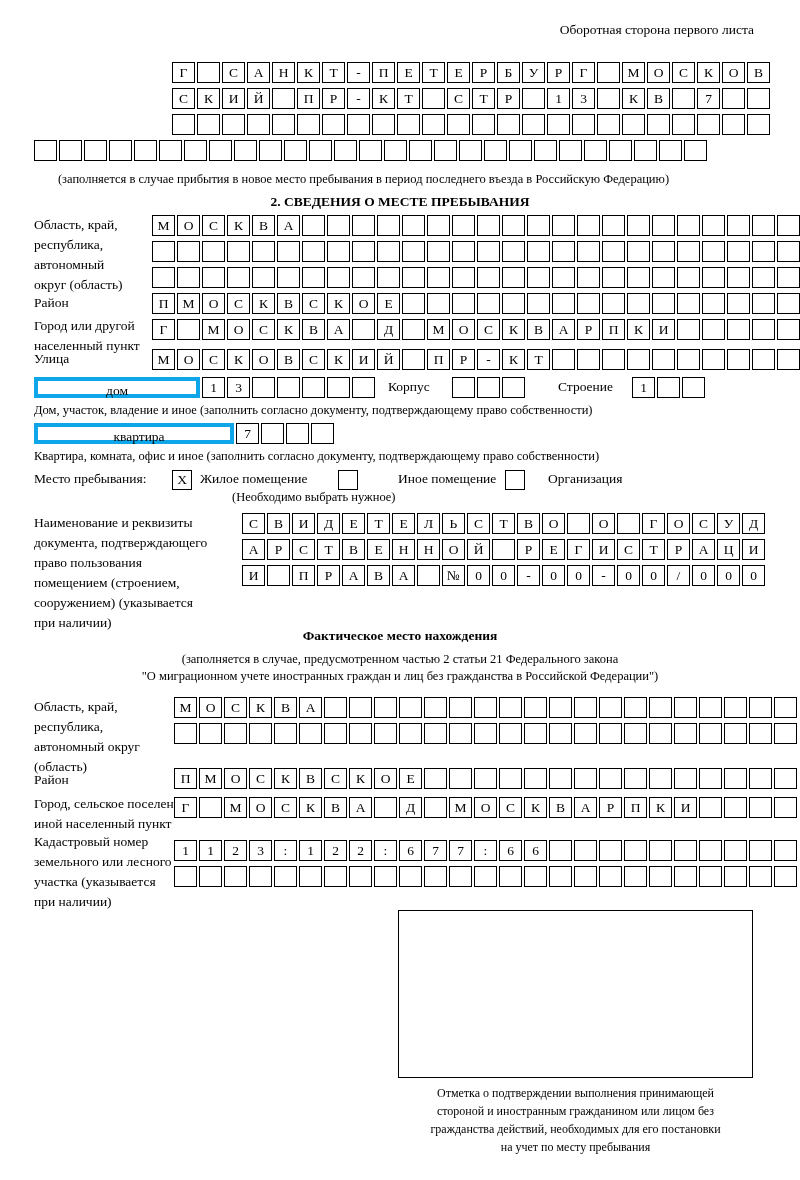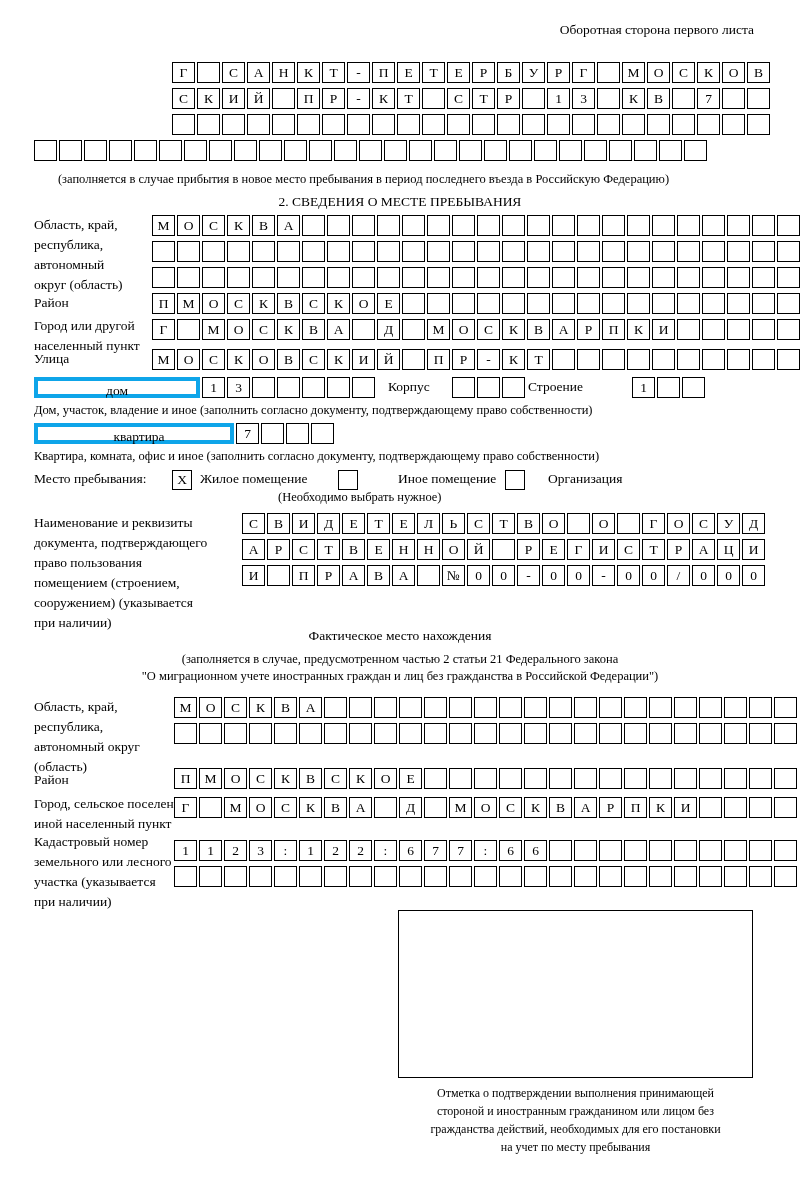--- a/index.html
+++ b/index.html
@@ -55,21 +55,21 @@
     height: 21px;
     font-size: 13.5px;
     line-height: 19px;
     text-align: center;
   }
 
   .note { font-size: 12.5px; }
   .small-note { font-size: 12px; }
 
   .section-title {
-    font-weight: normal;
+    font-weight: bold;
     font-size: 13.5px;
     text-align: center;
   }
 
   .bigbox {
     border: 1px solid #000;
     box-sizing: border-box;
   }
 
   .inline-label { font-size: 13.5px; }
@@ -424,21 +424,21 @@
     </div>
   </div>
   <div class="abs inline-label" style="left:388px; top:379px;">Корпус</div>
   <div class="abs" style="left:452px; top:377px;">
     <div class="row">
       <div class="cell"></div>
       <div class="cell"></div>
       <div class="cell last"></div>
     </div>
   </div>
-  <div class="abs inline-label" style="left:528px; top:379px;">Строение</div>
+  <div class="abs inline-label" style="left:558px; top:379px;">Строение</div>
   <div class="abs" style="left:632px; top:377px;">
     <div class="row">
       <div class="cell">1</div>
       <div class="cell"></div>
       <div class="cell last"></div>
     </div>
   </div>
 
   <div class="abs note" style="left:34px; top:403px;">Дом, участок, владение и иное (заполнить согласно документу, подтверждающему право собственности)</div>
 
@@ -453,21 +453,21 @@
   </div>
   <div class="abs note" style="left:34px; top:449px;">Квартира, комната, офис и иное (заполнить согласно документу, подтверждающему право собственности)</div>
 
   <div class="abs inline-label" style="left:34px; top:471px;">Место пребывания:</div>
   <div class="abs checkbox" style="left:172px; top:470px;">Х</div>
   <div class="abs inline-label" style="left:200px; top:471px;">Жилое помещение</div>
   <div class="abs checkbox" style="left:338px; top:470px;"></div>
   <div class="abs inline-label" style="left:370px; top:471px;margin-left:28px;">Иное помещение</div>
   <div class="abs checkbox" style="left:505px; top:470px;"></div>
   <div class="abs inline-label" style="left:548px; top:471px;">Организация</div>
-  <div class="abs note" style="left:232px; top:490px;margin-left:46px;">(Необходимо выбрать нужное)</div>
+  <div class="abs note" style="left:232px; top:490px;">(Необходимо выбрать нужное)</div>
 
   <div class="abs lbl" style="left:34px; top:513px; width:210px;">Наименование и реквизиты
 документа, подтверждающего
 право пользования
 помещением (строением,
 сооружением) (указывается
 при наличии)</div>
 
   <div class="abs" style="left:242px; top:513px;">
     <div class="row">

